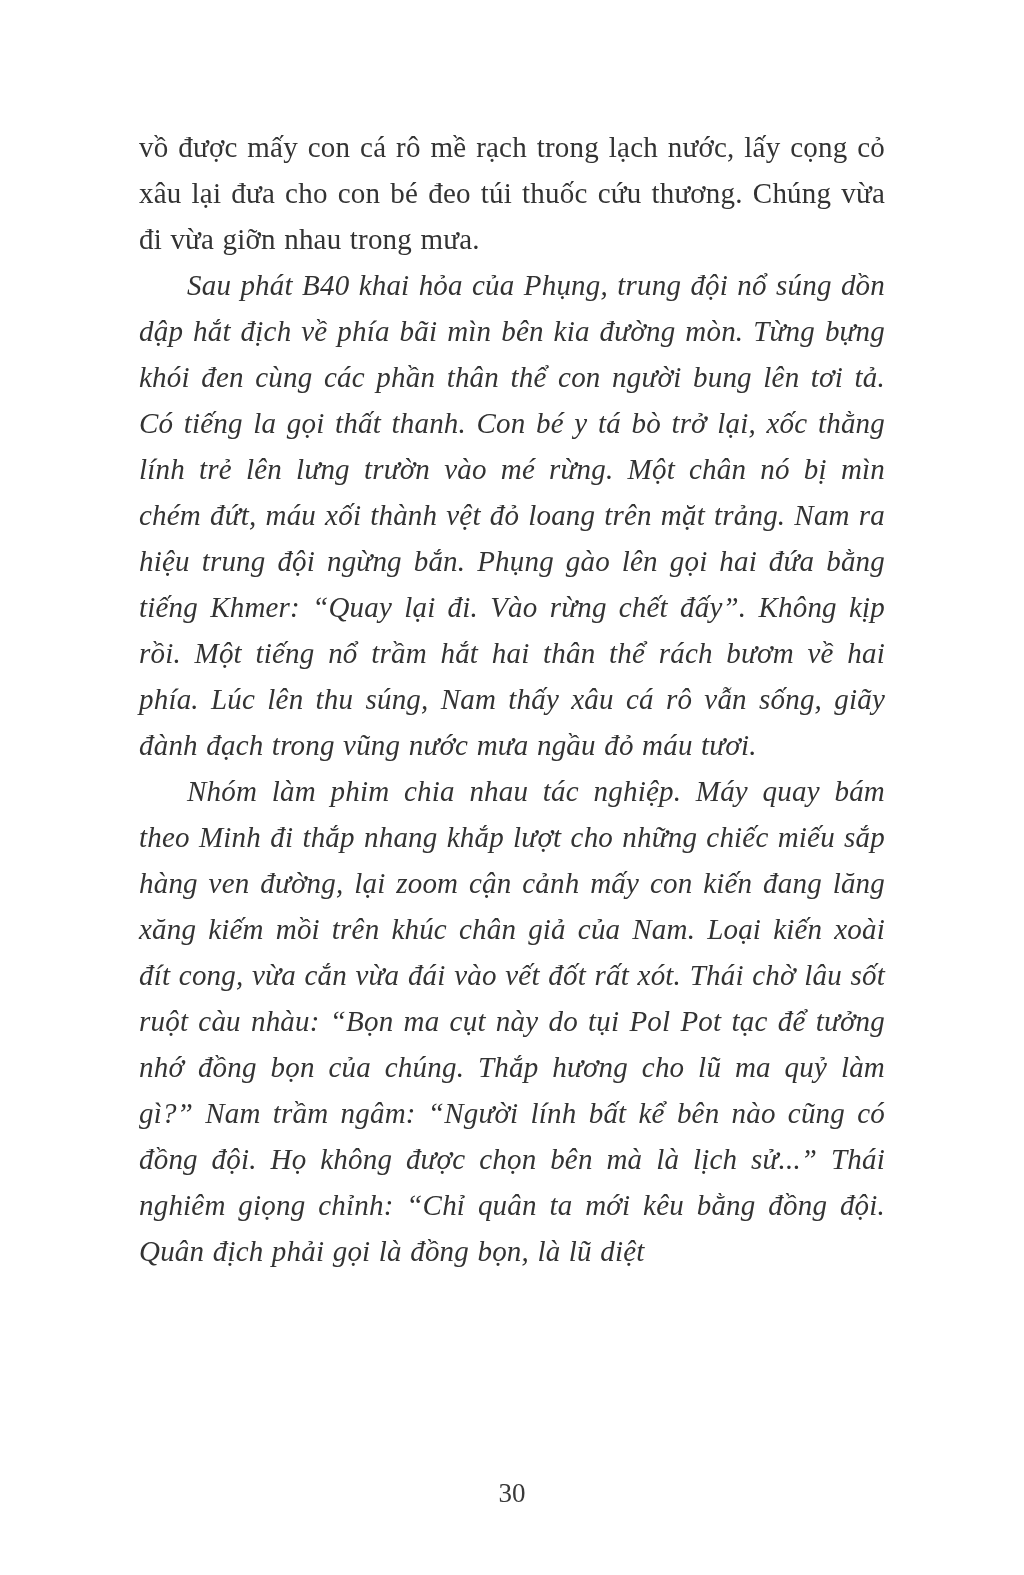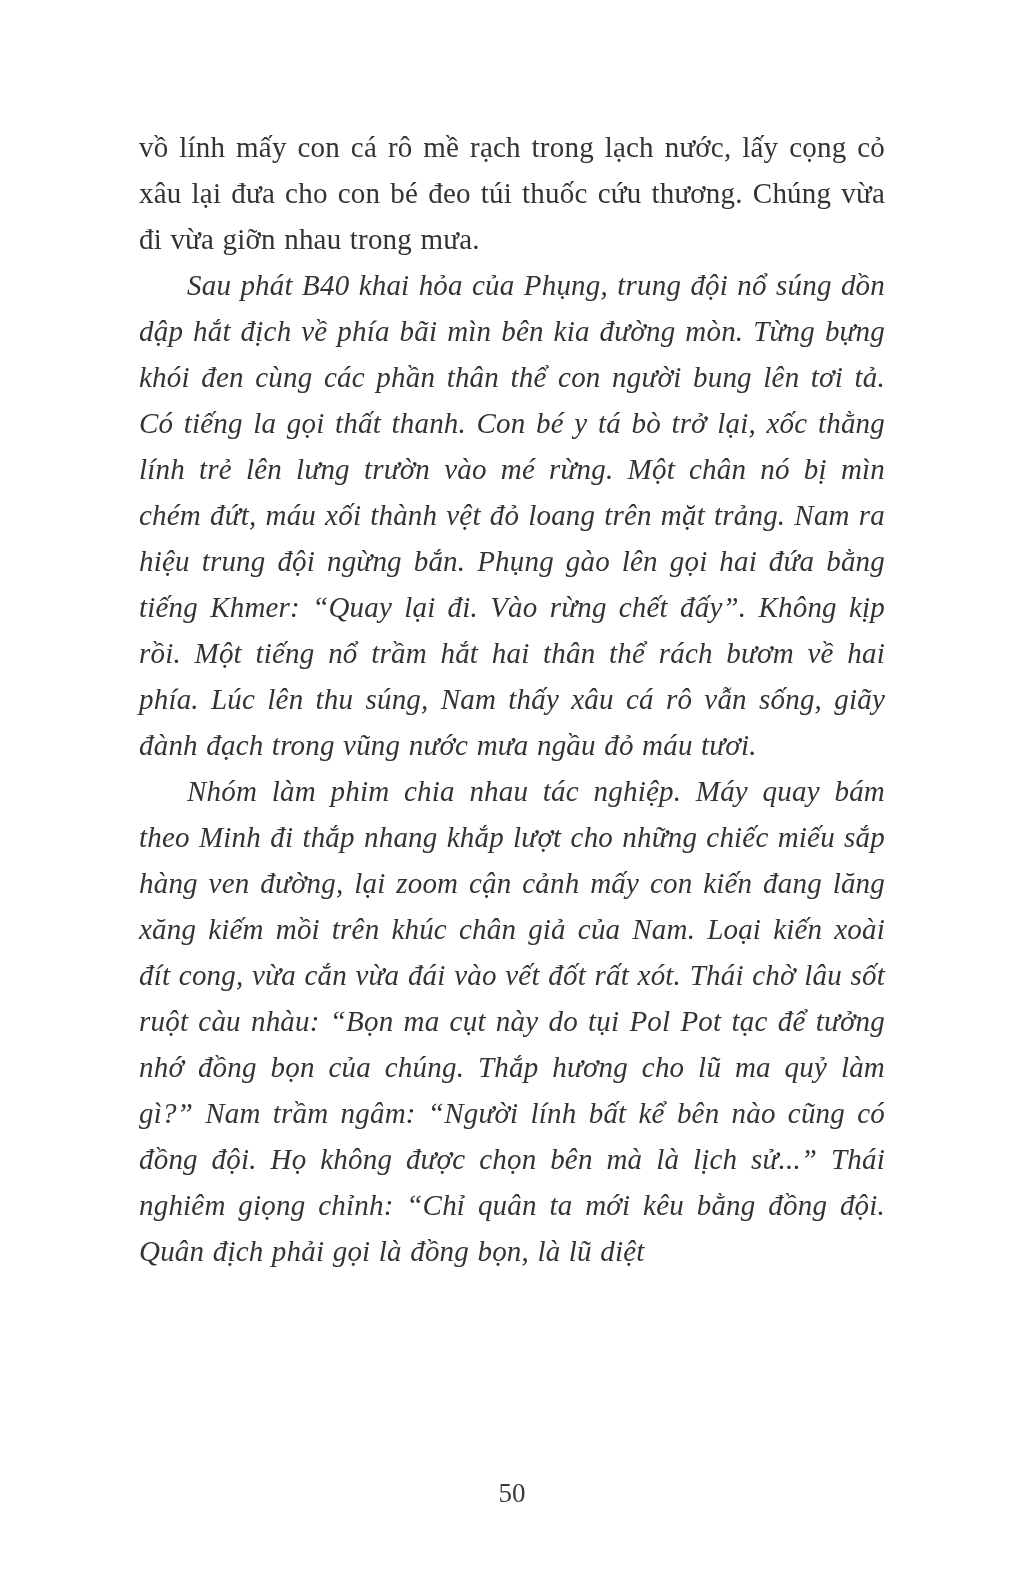--- a/index.html
+++ b/index.html
@@ -47,18 +47,18 @@
     text-align: center;
     font-size: 27px;
     color: #3a3a3a;
   }
 </style>
 </head>
 <body>
 
 <div class="page">
   <div class="text-block">
-    <p class="para">vồ lính mấy con cá rô mề rạch trong lạch nước, lấy cọng cỏ xâu lại đưa cho con bé đeo túi thuốc cứu thương. Chúng vừa đi vừa giỡn nhau trong mưa.</p>
+    <p class="para">vồ được mấy con cá rô mề rạch trong lạch nước, lấy cọng cỏ xâu lại đưa cho con bé đeo túi thuốc cứu thương. Chúng vừa đi vừa giỡn nhau trong mưa.</p>
     <p class="para indent">Sau phát B40 khai hỏa của Phụng, trung đội nổ súng dồn dập hắt địch về phía bãi mìn bên kia đường mòn. Từng bựng khói đen cùng các phần thân thể con người bung lên tơi tả. Có tiếng la gọi thất thanh. Con bé y tá bò trở lại, xốc thằng lính trẻ lên lưng trườn vào mé rừng. Một chân nó bị mìn chém đứt, máu xối thành vệt đỏ loang trên mặt trảng. Nam ra hiệu trung đội ngừng bắn. Phụng gào lên gọi hai đứa bằng tiếng Khmer: “Quay lại đi. Vào rừng chết đấy”. Không kịp rồi. Một tiếng nổ trầm hắt hai thân thể rách bươm về hai phía. Lúc lên thu súng, Nam thấy xâu cá rô vẫn sống, giãy đành đạch trong vũng nước mưa ngầu đỏ máu tươi.</p>
     <p class="para indent">Nhóm làm phim chia nhau tác nghiệp. Máy quay bám theo Minh đi thắp nhang khắp lượt cho những chiếc miếu sắp hàng ven đường, lại zoom cận cảnh mấy con kiến đang lăng xăng kiếm mồi trên khúc chân giả của Nam. Loại kiến xoài đít cong, vừa cắn vừa đái vào vết đốt rất xót. Thái chờ lâu sốt ruột càu nhàu: “Bọn ma cụt này do tụi Pol Pot tạc để tưởng nhớ đồng bọn của chúng. Thắp hương cho lũ ma quỷ làm gì?” Nam trầm ngâm: “Người lính bất kể bên nào cũng có đồng đội. Họ không được chọn bên mà là lịch sử...” Thái nghiêm giọng chỉnh: “Chỉ quân ta mới kêu bằng đồng đội. Quân địch phải gọi là đồng bọn, là lũ diệt</p>
   </div>
-  <div class="page-number">50</div>
+  <div class="page-number">30</div>
 </div>
 
 </body></html>

